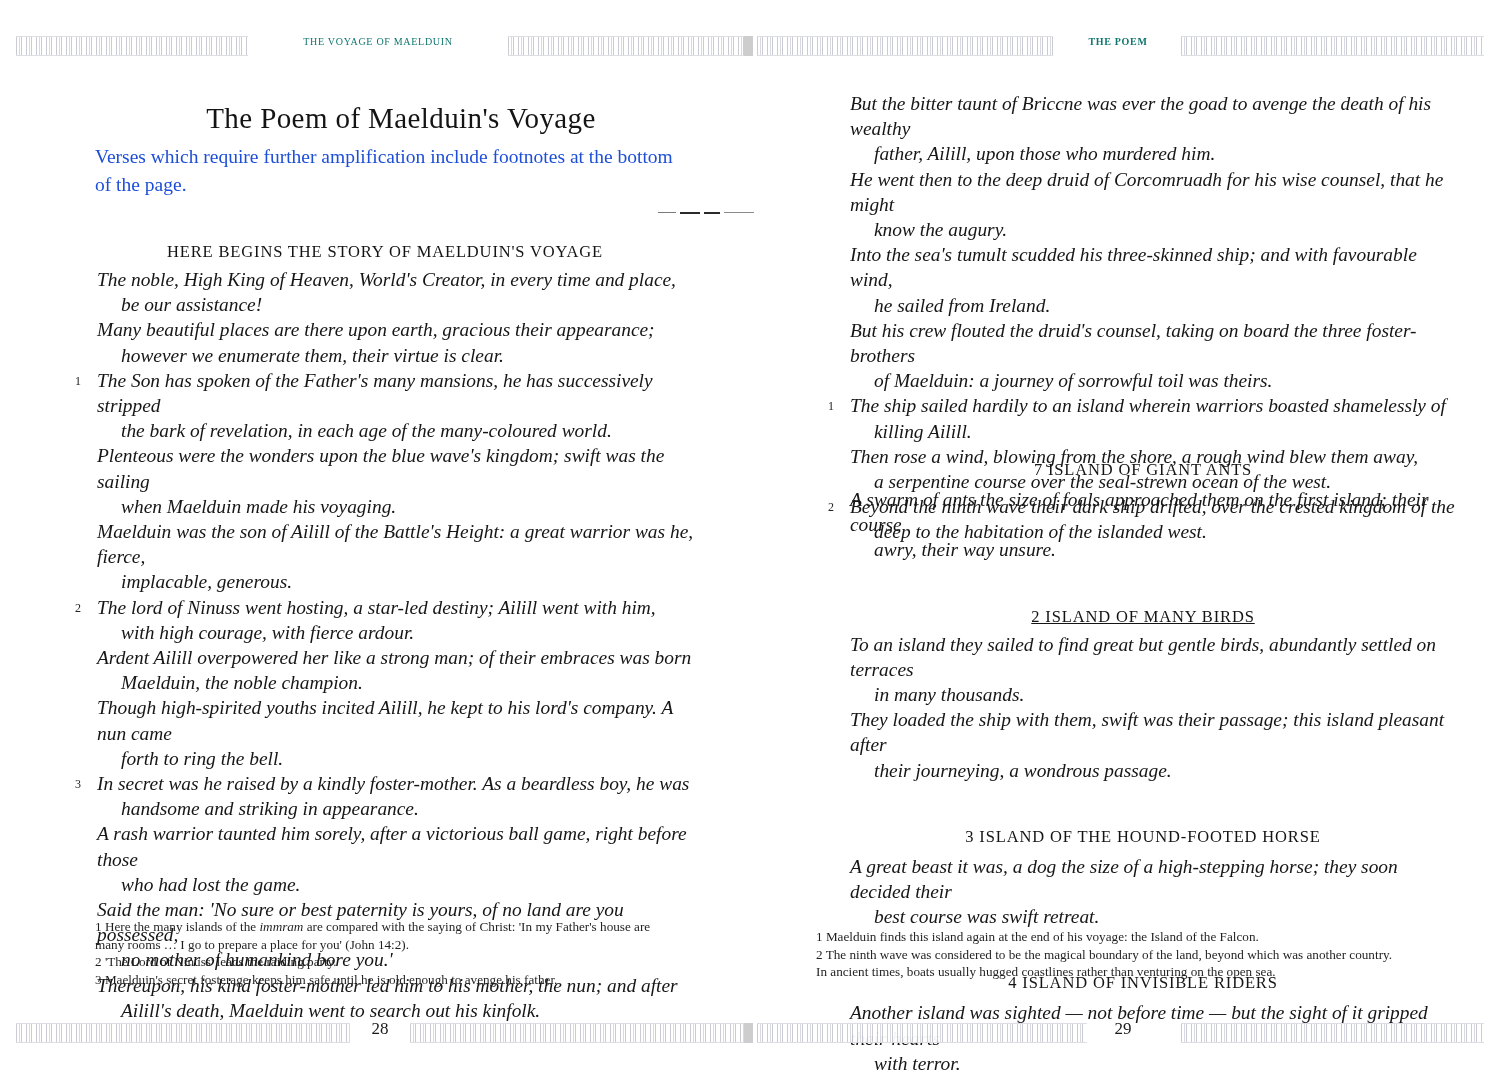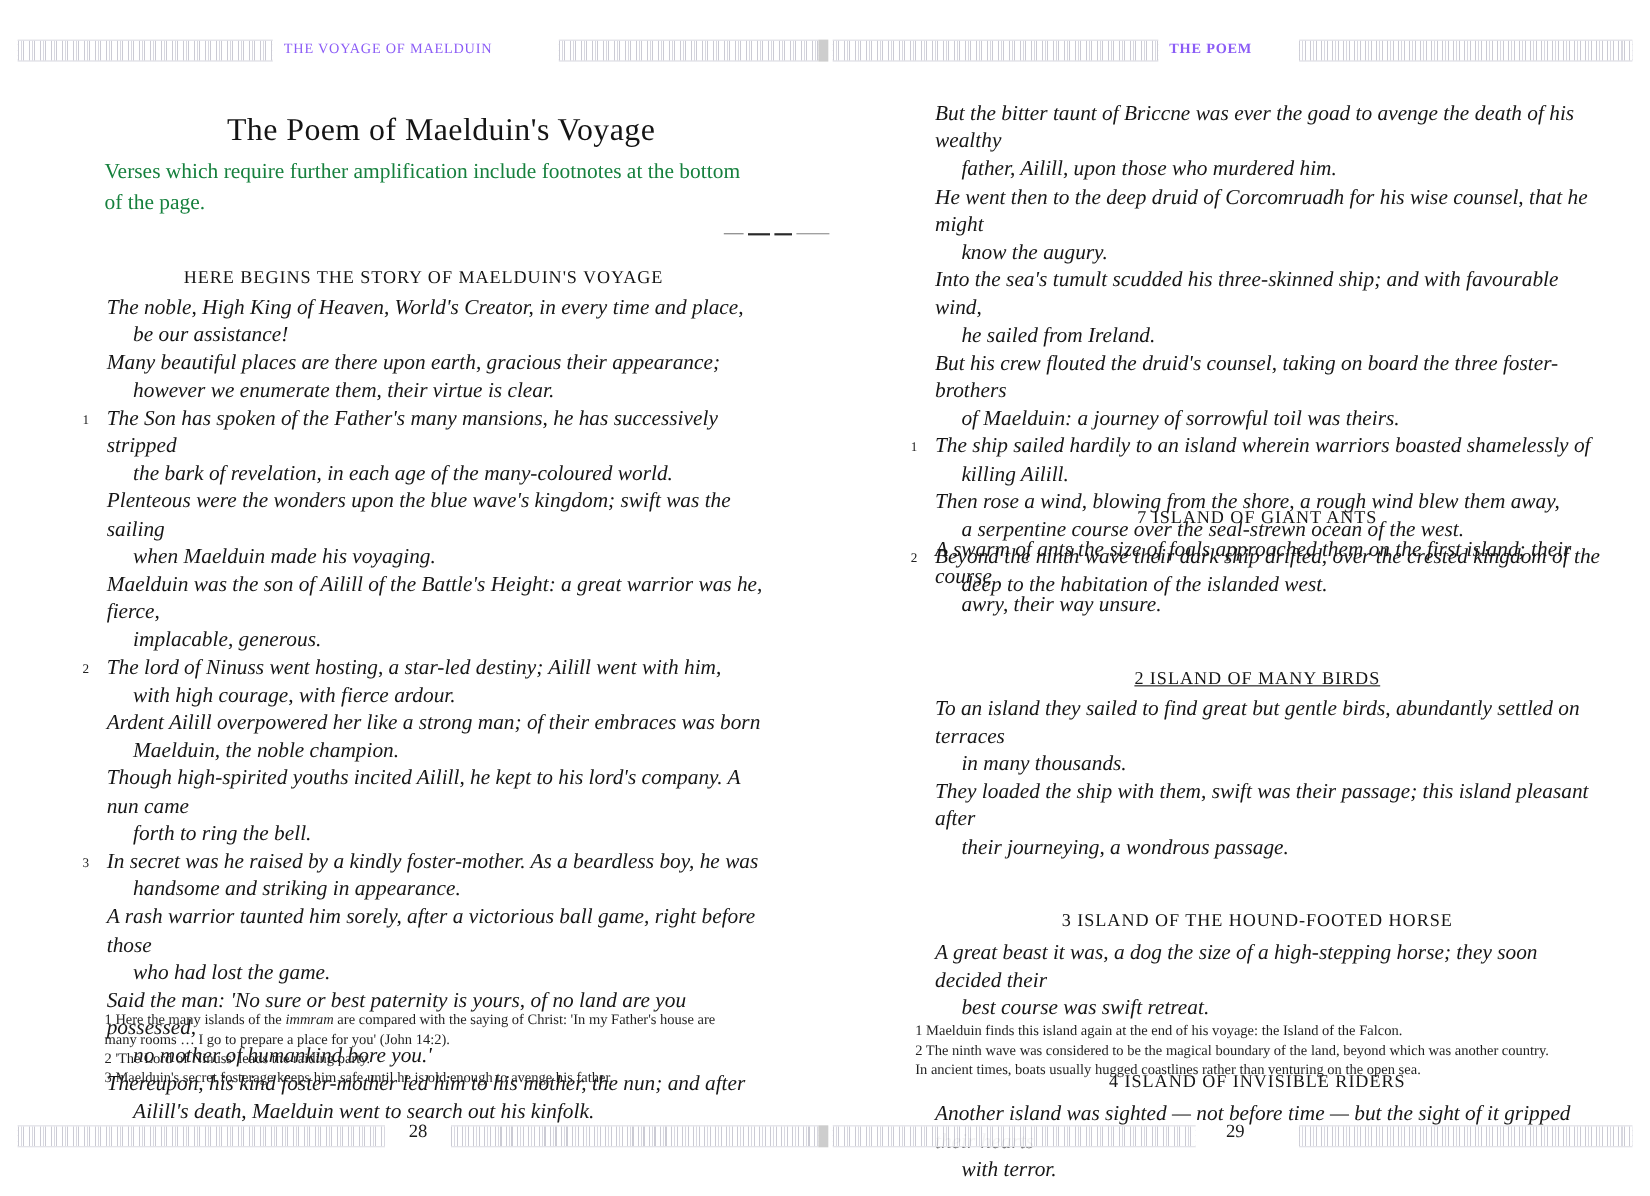--- a/index.html
+++ b/index.html
@@ -52,24 +52,24 @@
     height: 20px;
     width: 9px;
     background: #c4c4c4;
     opacity: .85;
   }
 
   
   .running-head {
     position: absolute;
     top: 36px;
-    font-size: 13px;
+    font-size: 10px;
     letter-spacing: .7px;
-    color: #8b5cf6;
-    text-align: left;
+    color: #0f766e;
+    text-align: center;
     white-space: nowrap;
     font-family: "Liberation Serif", "DejaVu Serif", serif;
   }
 
   
   .page {
     position: absolute;
     top: 0;
     width: 750px;
     height: 1087px;
@@ -88,21 +88,21 @@
     text-align: center;
     color: #141414;
     margin: 16px;
     font-family: "Liberation Serif", "DejaVu Serif", serif;
   }
 
   .intro {
     font-size: 19.5px;
     line-height: 1.42;
     margin: 0;
-    color: #15803d;
+    color: #1d4ed8;
   }
 
   .ornament {
     width: 110px;
     margin: 0 auto;
     height: 14px;
     position: relative;
   }
   .ornament .dash {
     position: absolute;
@@ -326,21 +326,21 @@
           <div class="section-head" style="margin-bottom: 7px;">4  ISLAND OF INVISIBLE RIDERS</div>
           <div>
             <div class="verse-group">
               <div class="verse-line">Another island was sighted — not before time — but the sight of it gripped their hearts</div>
               <div class="verse-line indent">with terror.</div>
             </div>
           </div>
         </div>
       </div>
 
-    <div class="footnotes text-block" id="right-footnotes" style="left:82px; top:928px; width:580px;">
+    <div class="footnotes text-block" id="right-footnotes" style="left:66px; top:928px; width:580px;">
         <p class="fn">1 Maelduin finds this island again at the end of his voyage: the Island of the Falcon.</p>
         <p class="fn">2 The ninth wave was considered to be the magical boundary of the land, beyond which was another country. In ancient times, boats usually hugged coastlines rather than venturing on the open sea.</p>
       </div>
 
     <div class="folio" style="left:343px;">29</div>
   </div>
 
   <div class="border-strip" style="left:16px; top:1023px; width:334px;"></div>
   <div class="border-strip" style="left:410px; top:1023px; width:334px;"></div>
   <div class="border-cap" style="left:744px; top:1023px;"></div>

